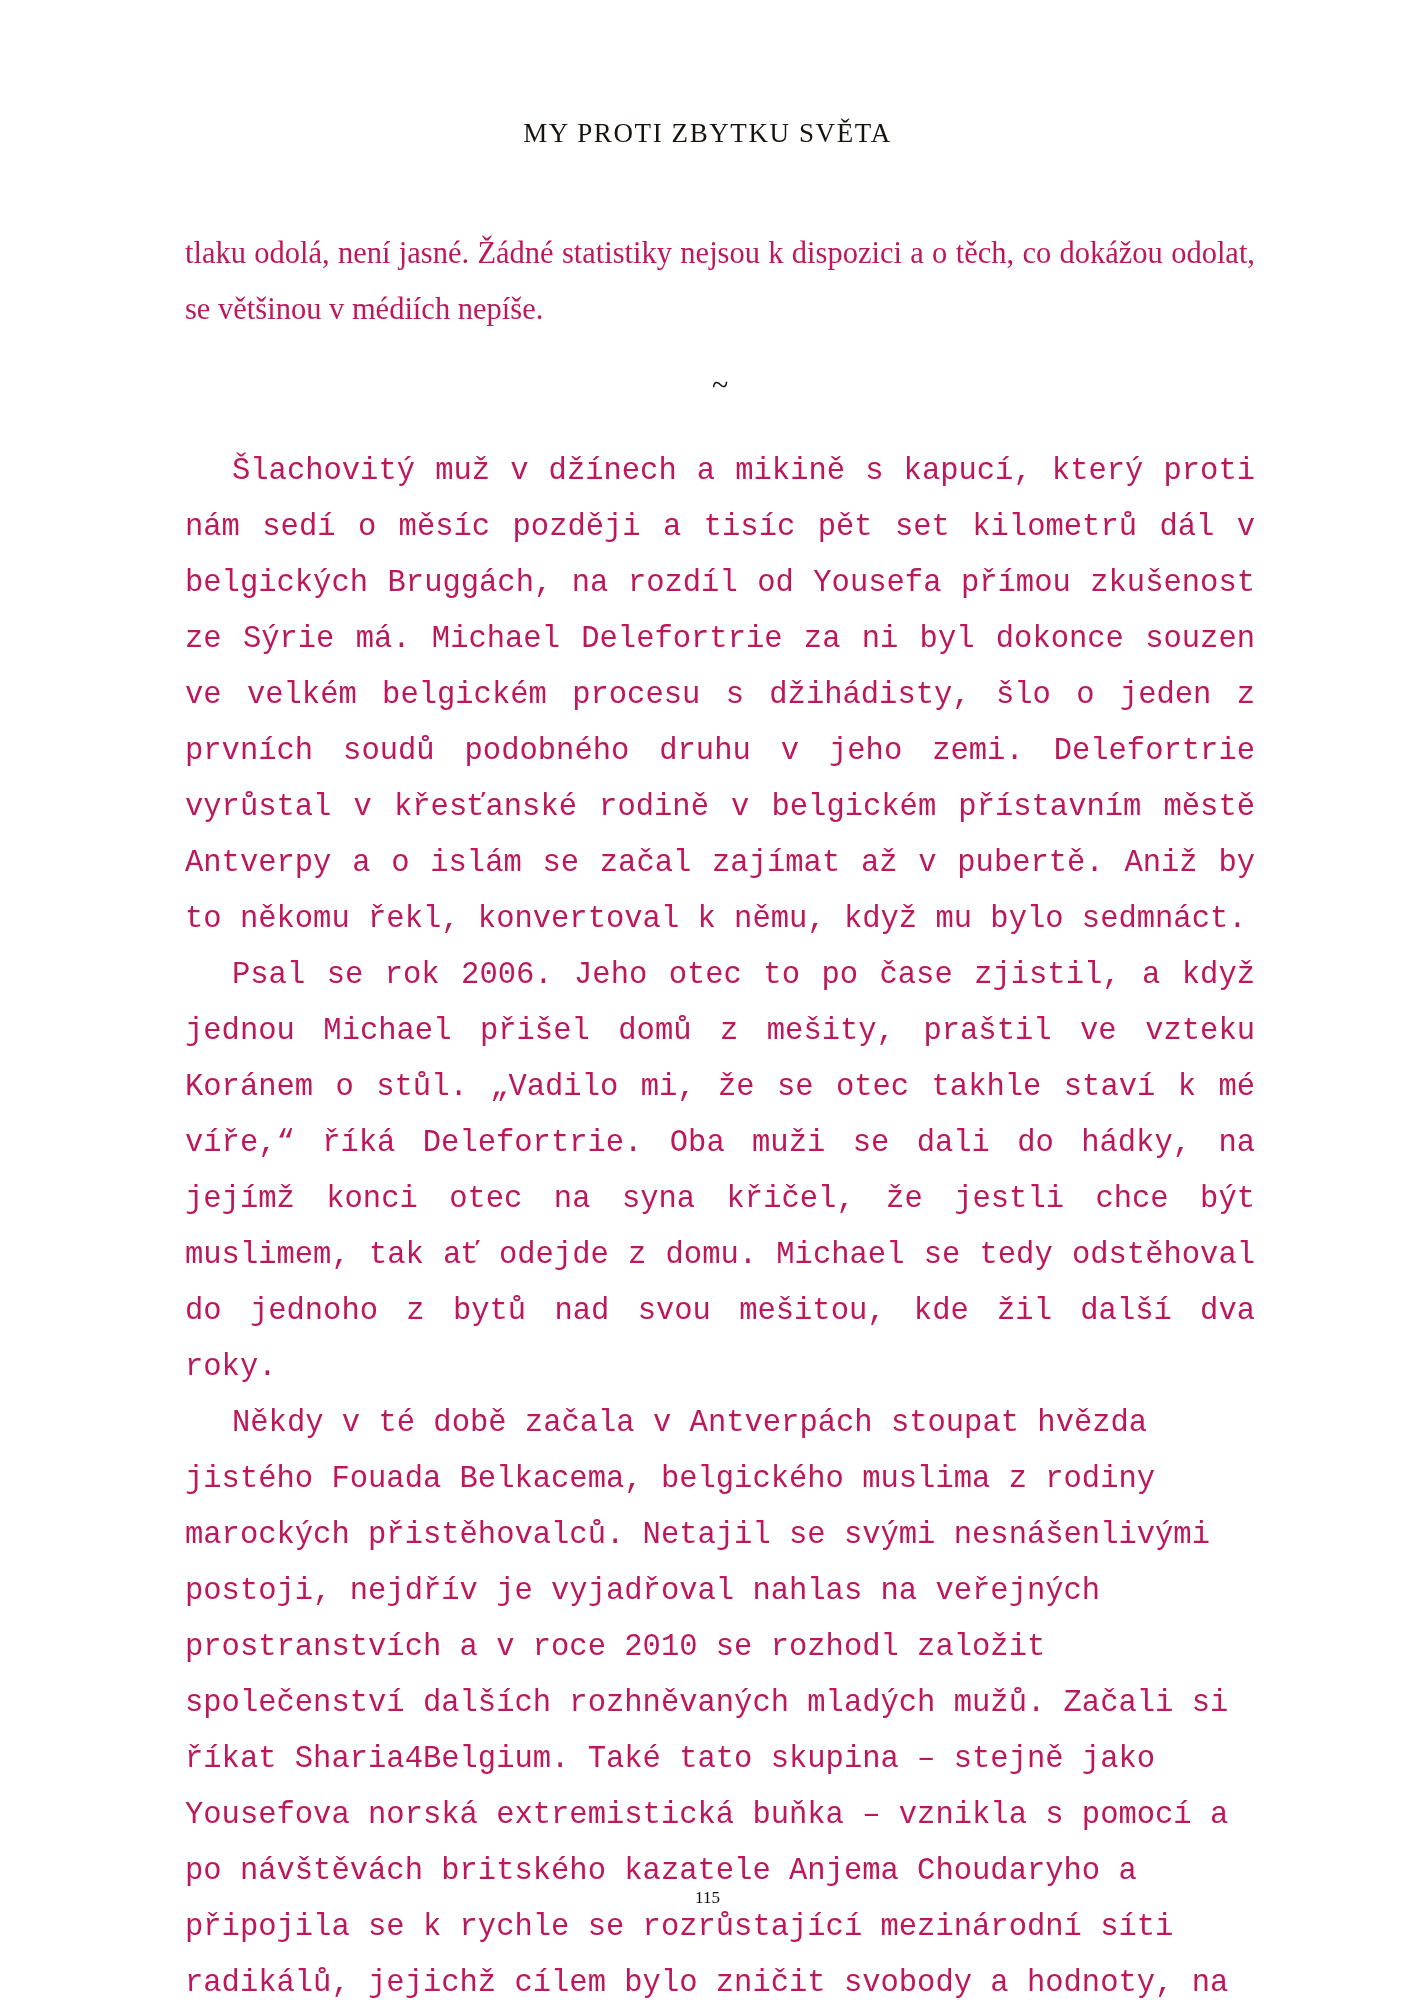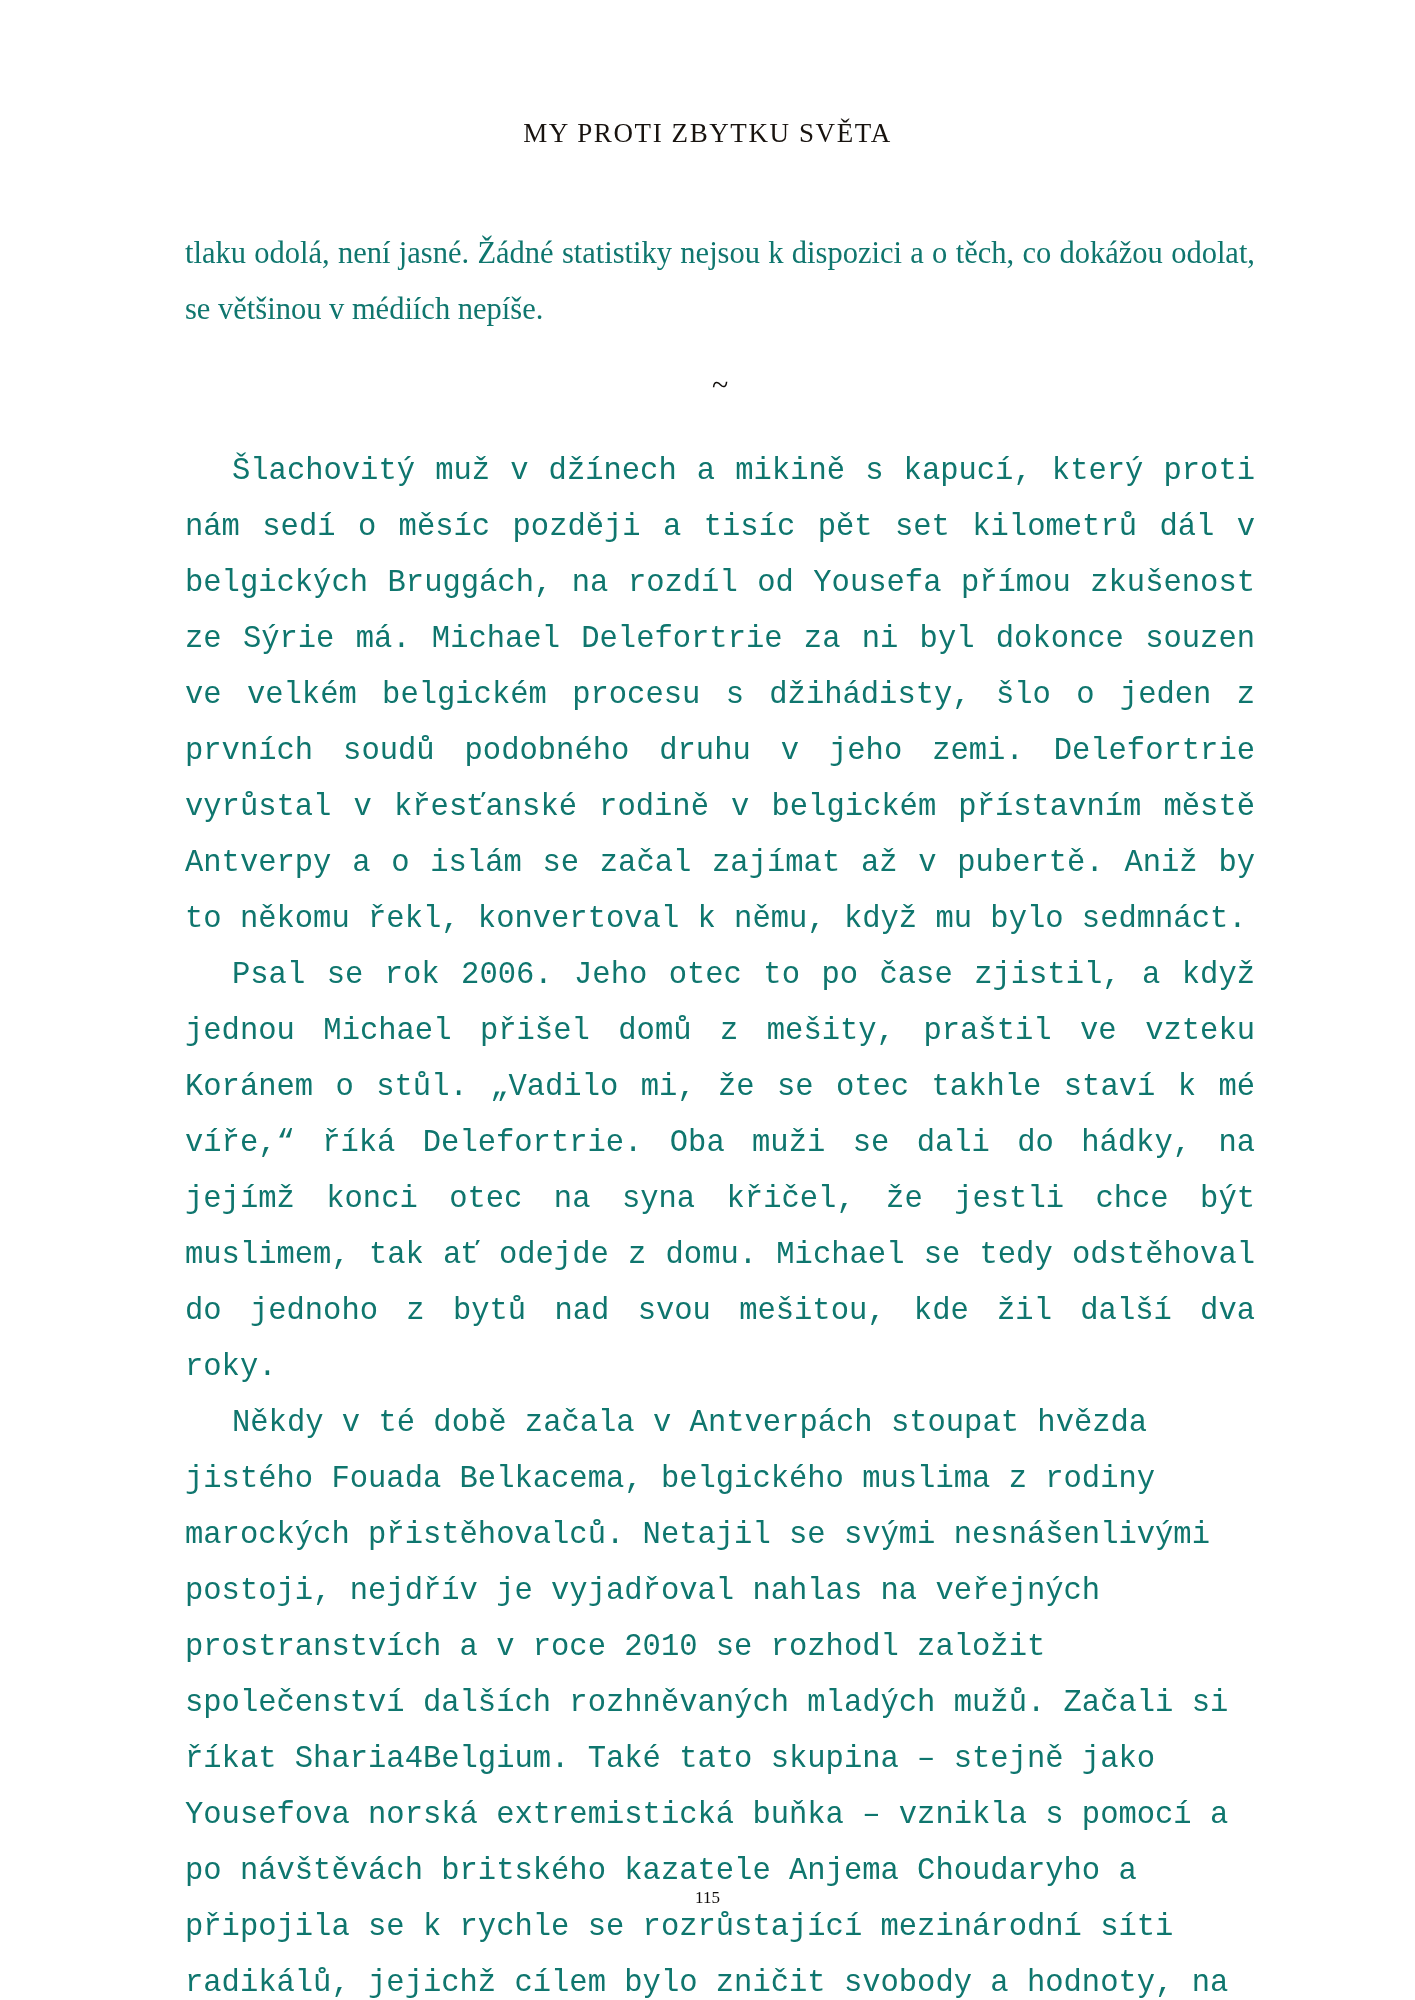--- a/index.html
+++ b/index.html
@@ -33,21 +33,21 @@
     top: 225px;
     left: 185px;
     width: 1070px;
   }
   p.para {
     margin: 0;
     font-size: 30.5px;
     line-height: 56px;
     text-align: justify;
     text-justify: inter-word;
-    color: #0f766e;
+    color: #be185d;
     hyphens: manual;
   }
   p.indent {
     text-indent: 47px;
     font-family: Liberation Mono, monospace;
   }
   p.para:last-child {
     text-align: left;
   }
   .sep {

